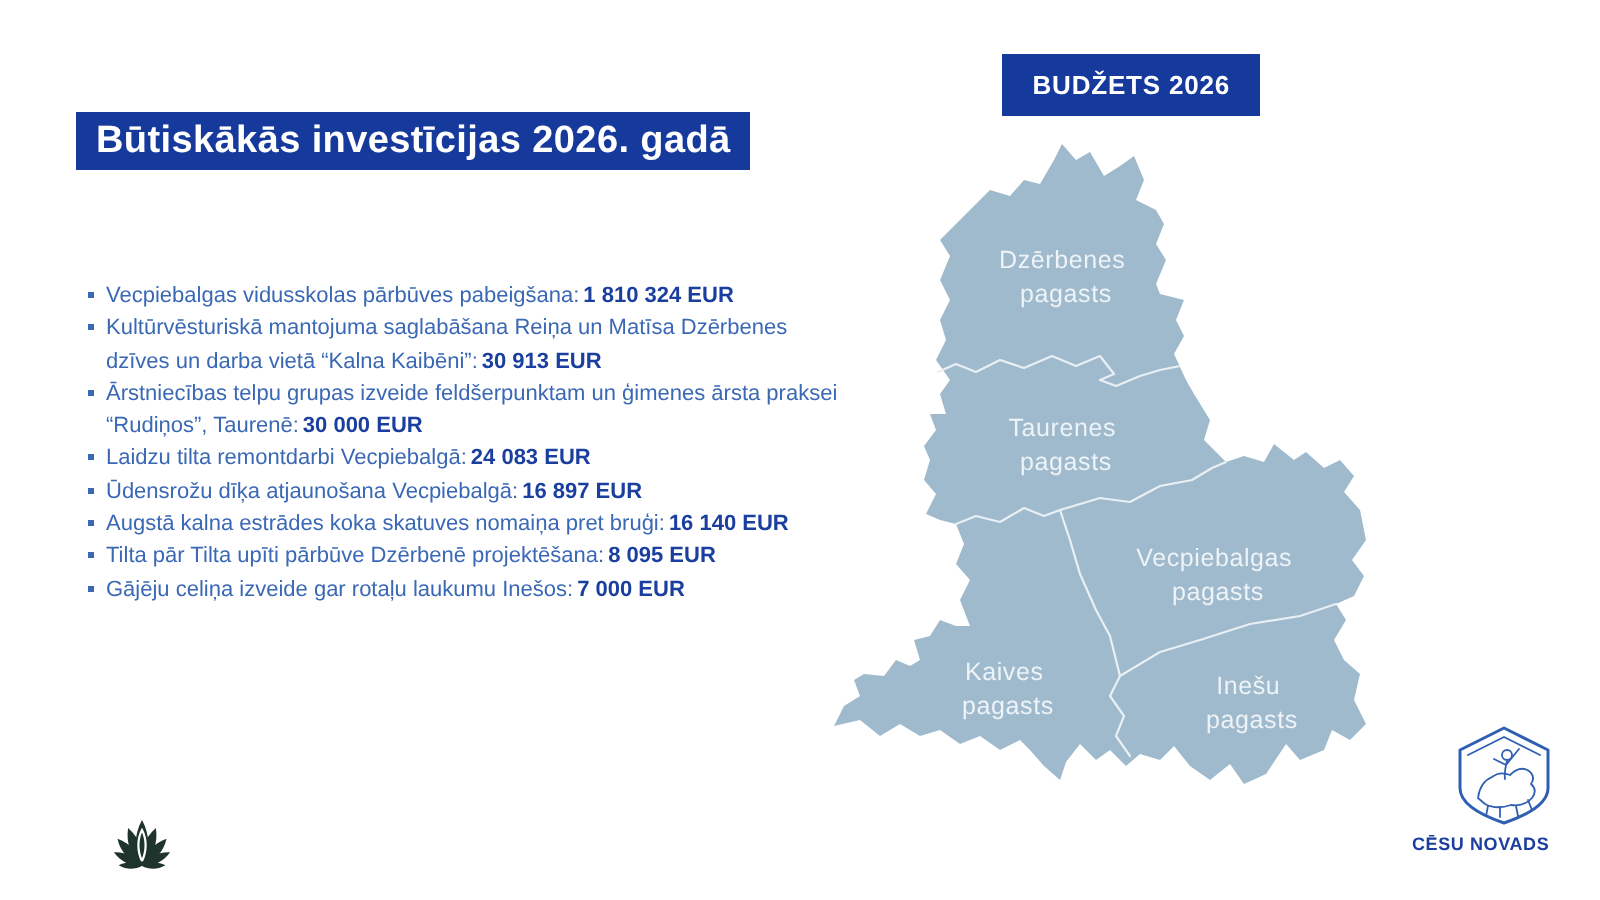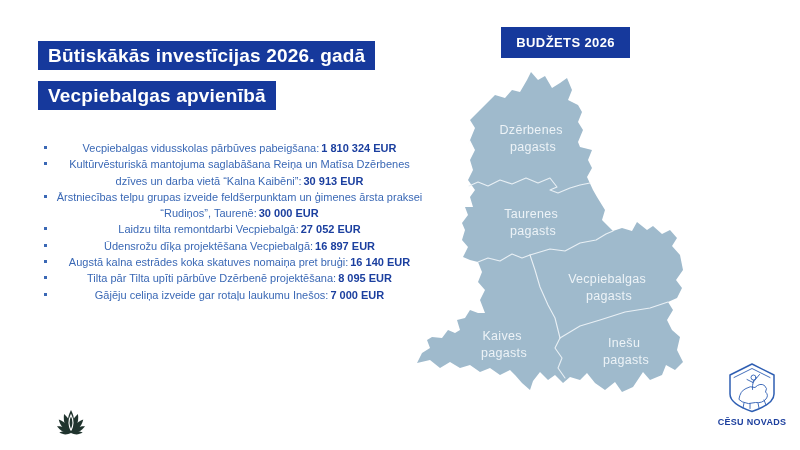--- a/index.html
+++ b/index.html
@@ -21,28 +21,28 @@
   }
 
   
   .title-bar {
     position:absolute; left:38px;
     background:#16399c; color:#fff;
     font-weight:bold; font-size:19px; letter-spacing:.2px;
     height:29px; line-height:29px; padding:0 10px;
     white-space:nowrap;
   }
-  .title-bar.l1 { top:41px; }
+  .title-bar.l1 { top:56px; }
   .title-bar.l2 { top:81px; }
 
   
   .inv-list {
     position:absolute; left:44px; top:140px; width:382px;
     list-style:none;
-    font-size:11px; line-height:16.3px; color:#3a68b5;text-align:center;
+    font-size:11px; line-height:16.3px; color:#3a68b5;
   }
   .inv-list li { position:relative; padding-left:9px; }
   .inv-list .bullet {
     position:absolute; left:0; top:6px;
     width:3px; height:3px; background:#3a68b5;
   }
   .amt { font-weight:bold; color:#1b3f9f; margin-left:2px; }
 
   
   .map-svg { position:absolute; left:400px; top:50px; }
@@ -51,40 +51,39 @@
     font-size:12.5px; fill:#edf3f7; letter-spacing:.3px;
   }
 
   
   .lotus-svg { position:absolute; left:44px; top:389px; }
 
   
   .coa-svg { position:absolute; left:726px; top:361px; }
   .coa-label {
     position:absolute; left:706px; top:417px; width:92px;
-    text-align:center; font-size:9px; font-weight:bold;
+    text-align:left; font-size:9px; font-weight:bold;
     letter-spacing:.3px; color:#1c3f9e; white-space:nowrap;
   }
 </style>
 </head>
 <body>
 
 <div class="stage">
 
   <div class="badge">BUDŽETS 2026</div>
 
   <div class="title-bar l1">Būtiskākās investīcijas 2026. gadā</div>
-  <div class="title-bar l2">Vecpiebalgas apvienībā</div>
 
   <ul class="inv-list">
     <li><span class="bullet"></span><span>Vecpiebalgas vidusskolas pārbūves pabeigšana:</span><span class="amt">1 810 324 EUR</span></li>
     <li><span class="bullet"></span><span>Kultūrvēsturiskā mantojuma saglabāšana Reiņa un Matīsa Dzērbenes dzīves un darba vietā “Kalna Kaibēni”:</span><span class="amt">30 913 EUR</span></li>
     <li><span class="bullet"></span><span>Ārstniecības telpu grupas izveide feldšerpunktam un ģimenes ārsta praksei “Rudiņos”, Taurenē:</span><span class="amt">30 000 EUR</span></li>
-    <li><span class="bullet"></span><span>Laidzu tilta remontdarbi Vecpiebalgā:</span><span class="amt">27 052 EUR</span></li>
-    <li><span class="bullet"></span><span>Ūdensrožu dīķa projektēšana Vecpiebalgā:</span><span class="amt">16 897 EUR</span></li>
+    <li><span class="bullet"></span><span>Laidzu tilta remontdarbi Vecpiebalgā:</span><span class="amt">24 083 EUR</span></li>
+    <li><span class="bullet"></span><span>Ūdensrožu dīķa atjaunošana Vecpiebalgā:</span><span class="amt">16 897 EUR</span></li>
     <li><span class="bullet"></span><span>Augstā kalna estrādes koka skatuves nomaiņa pret bruģi:</span><span class="amt">16 140 EUR</span></li>
     <li><span class="bullet"></span><span>Tilta pār Tilta upīti pārbūve Dzērbenē projektēšana:</span><span class="amt">8 095 EUR</span></li>
     <li><span class="bullet"></span><span>Gājēju celiņa izveide gar rotaļu laukumu Inešos:</span><span class="amt">7 000 EUR</span></li>
   </ul>
 
   <svg class="map-svg" width="340" height="360" viewBox="0 0 340 360">
     <path fill="#9fbacc" d="M68,95 L75,78 L70,70 L80,60 L95,45 L105,48 L112,40 L120,42 L127,30 L131,22 L138,30 L145,26 L152,38 L160,33 L167,28 L172,40 L168,50 L178,55 L182,62 L178,72 L183,80 L178,92 L180,97 L192,100 L188,110 L192,118 L187,127 L193,140 L197,147 L205,160 L202,170 L213,181 L222,178 L232,181 L237,172 L247,180 L253,176 L262,184 L270,180 L277,188 L272,196 L280,205 L283,220 L276,230 L282,238 L277,248 L268,252 L273,260 L267,270 L272,280 L280,287 L277,300 L283,312 L275,320 L266,315 L262,325 L250,330 L243,322 L233,337 L222,342 L215,332 L205,340 L195,333 L187,323 L180,330 L170,327 L163,333 L155,325 L148,330 L140,322 L133,331 L130,340 L122,333 L115,325 L110,320 L100,325 L90,318 L80,322 L70,315 L60,318 L50,312 L40,318 L30,310 L17,313 L22,303 L30,298 L27,290 L32,287 L42,288 L48,280 L55,283 L60,280 L57,270 L65,268 L70,260 L78,263 L85,263 L80,250 L85,240 L78,232 L82,222 L78,212 L70,210 L63,207 L68,197 L62,190 L65,180 L62,173 L68,165 L65,157 L73,157 L70,147 L75,140 L68,130 L73,120 L70,110 L75,100 L70,90 Z"></path>
     <g fill="none" stroke="#e9f0f5" stroke-width="1.1" stroke-linejoin="round" stroke-linecap="round">
       <path d="M69,136 L78,132 L88,136 L100,130 L112,134 L126,128 L138,133 L150,128 L157,137 L150,140 L158,143 L170,138 L180,135 L190,133"></path>
       <path d="M78,212 L88,208 L100,211 L112,204 L122,208 L130,205"></path>

